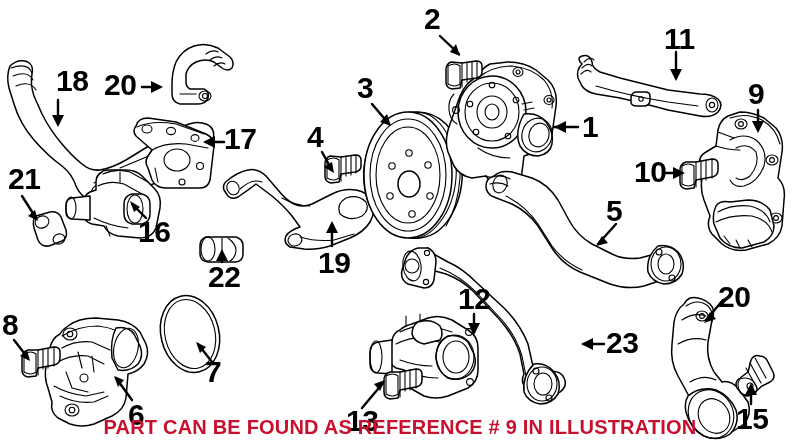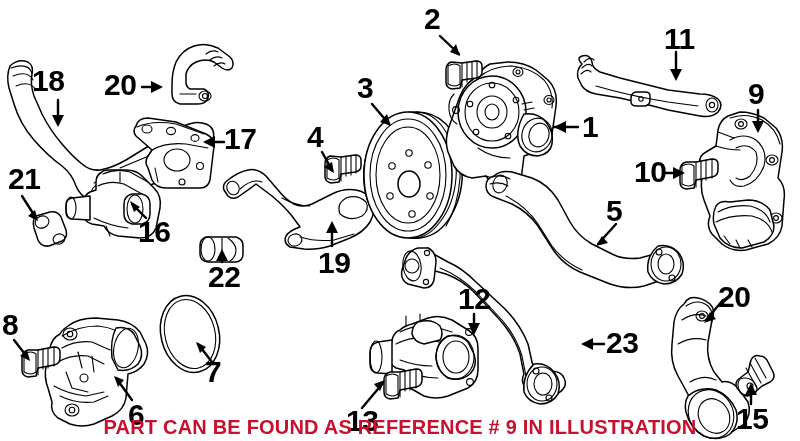--- a/index.html
+++ b/index.html
@@ -453,21 +453,21 @@
   <div class="callout-label" style="left:2px;   top:310px;">8</div>
   <div class="callout-label" style="left:748px; top:79px;">9</div>
   <div class="callout-label" style="left:634px; top:157px;">10</div>
   <div class="callout-label" style="left:664px; top:24px;">11</div>
   <div class="callout-label" style="left:442px; top:284px;margin-left:16px;">12</div>
   <div class="callout-label" style="left:346px; top:406px;">13</div>
   <div class="callout-label" style="left:718px; top:282px;">20</div>
   <div class="callout-label" style="left:736px; top:404px;">15</div>
   <div class="callout-label" style="left:138px; top:217px;text-align:right;">16</div>
   <div class="callout-label" style="left:224px; top:124px;text-align:right;">17</div>
-  <div class="callout-label" style="left:32px;  top:66px;">18</div>
+  <div class="callout-label" style="left:56px;  top:66px;">18</div>
   <div class="callout-label" style="left:318px; top:248px;">19</div>
   <div class="callout-label" style="left:104px; top:70px;">20</div>
   <div class="callout-label" style="left:8px;   top:164px;text-align:right;">21</div>
   <div class="callout-label" style="left:208px; top:262px;text-align:center;">22</div>
   <div class="callout-label" style="left:606px; top:328px;">23</div>
 
   <div id="overlay-notice" style="color: rgb(200, 16, 46);">PART CAN BE FOUND AS REFERENCE # 9 IN ILLUSTRATION</div>
 
 </div>
 

